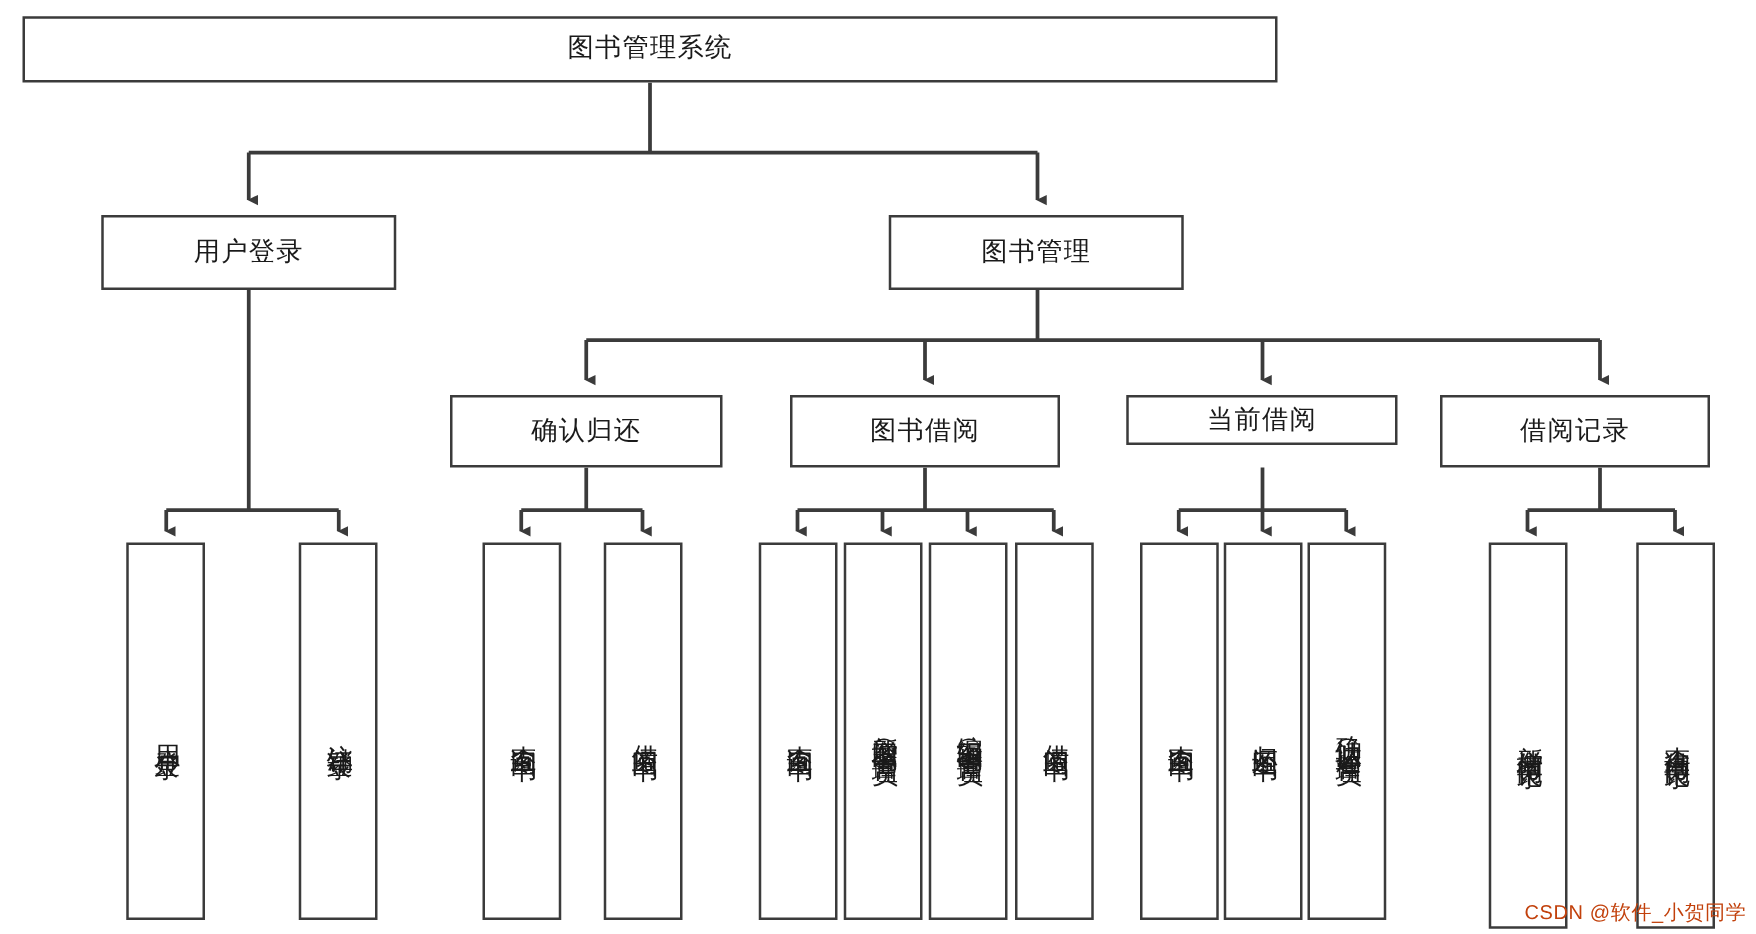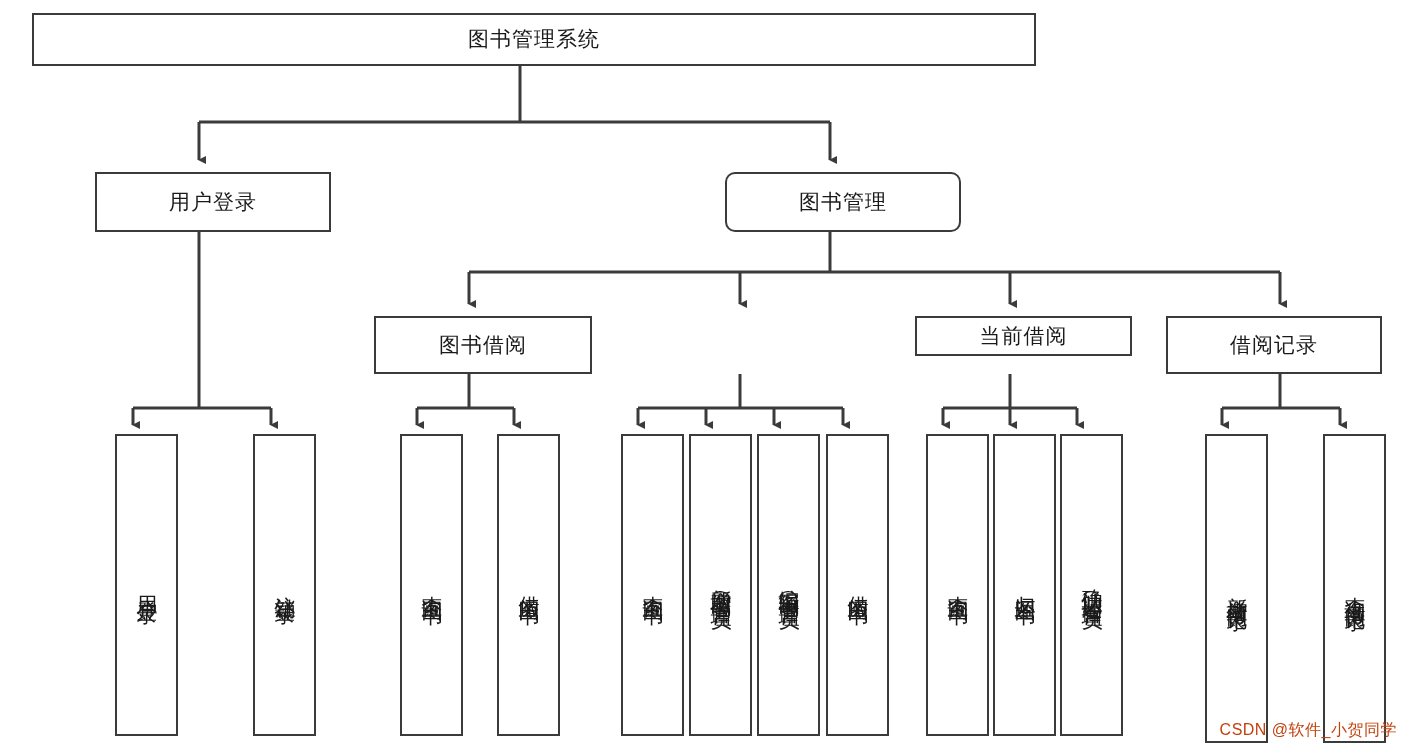--- a/index.html
+++ b/index.html
@@ -30,21 +30,20 @@
     position: absolute;
     box-sizing: border-box;
     border: 2px solid #3b3b3b;
     background: #ffffff;
     display: flex;
     align-items: center;
     justify-content: center;
     color: #1a1a1a;
     line-height: 1.18;
     text-align: right;
-    margin-left: 14px;
   }
   .node.h {
     font-size: 21px;
     letter-spacing: 1px;
   }
   .node.v {
     writing-mode: vertical-rl;
     text-orientation: upright;
     font-size: 21px;
     letter-spacing: 3px;
@@ -115,23 +114,24 @@
       <path d="M1280,374 L1280,408"></path>
       <path d="M1222,408 L1340,408"></path>
       <path d="M1222,408 L1222,425" marker-end="url(#arrow)"></path>
       <path d="M1340,408 L1340,425" marker-end="url(#arrow)"></path>
     </g>
   </svg>
 
   <div class="node h" style="left:18px; top:13px; width:1004px; height:53px;">图书管理系统</div>
 
   <div class="node h" style="left:81px; top:172px; width:236px; height:60px;">用户登录</div>
-  <div class="node h" style="left:711px; top:172px; width:236px; height:60px;border-radius:10px;">图书管理</div>
+  <div class="node h" style="left:711px; top:172px; width:236px; height:60px;">图书管理</div>
 
-  <div class="node h" style="left:360px; top:316px; width:218px; height:58px;">图书借阅</div>
+  <div class="node h" style="left:360px; top:316px; width:218px; height:58px;">确认归还</div>
+  <div class="node h" style="left:632px; top:316px; width:216px; height:58px;">图书借阅</div>
   <div class="node h" style="left:901px; top:316px; width:217px; height:40px;">当前借阅</div>
   <div class="node h" style="left:1152px; top:316px; width:216px; height:58px;">借阅记录</div>
 
   <div class="node v" style="left:101px; top:434px; width:63px; height:302px;">
     <span>用户登录</span>
   </div>
   <div class="node v" style="left:239px; top:434px; width:63px; height:302px;">
     <span>注销登录</span>
   </div>
 

